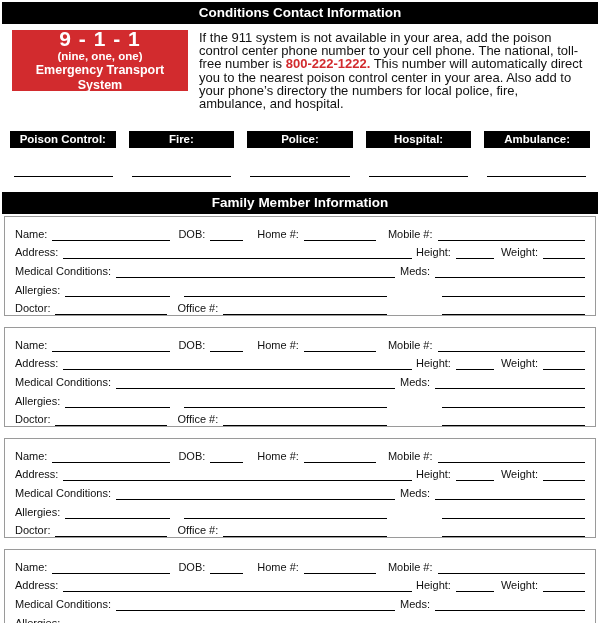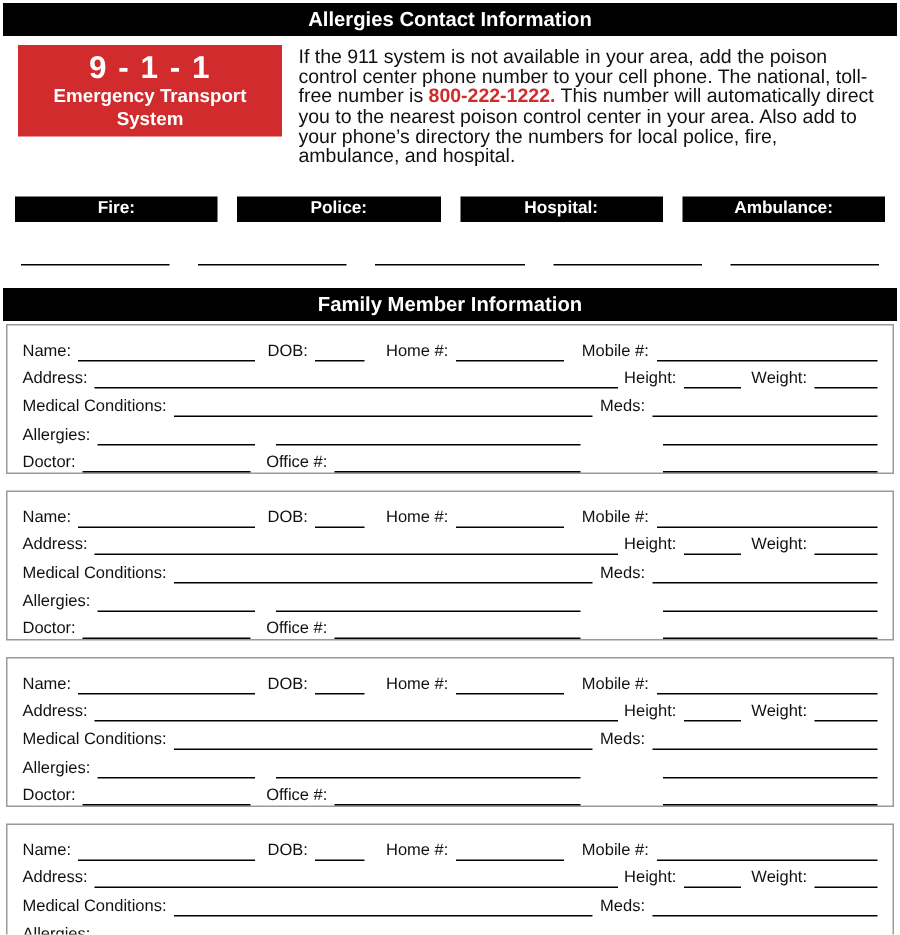--- a/index.html
+++ b/index.html
@@ -39,31 +39,33 @@
     margin-bottom:11px; background:#fff;
   }
   .frow { display:flex; align-items:flex-end; height:18.6px; font-size:11px; }
   .lbl { white-space:nowrap; padding-right:5px; line-height:14px; }
   .line { border-bottom:1.5px solid var(--line); height:13px; display:inline-block; }
   .sp { display:inline-block; height:1px; }
 </style>
 </head>
 <body>
 
-<div class="bar" id="top-bar">Allergies Contact Information</div>
+<div class="bar" id="top-bar">Conditions Contact Information</div>
 
 <div class="top-row">
   <div class="red-box">
     <div class="nine11">9 - 1 - 1</div>
+    <div class="phonetic">(nine, one, one)</div>
     <div class="system">Emergency Transport System</div>
   </div>
   <p class="instructions"><span>If the 911 system is not available in your area, add the poison control center phone number to your cell phone. The national, toll-free number is </span><span class="phone">800-222-1222.</span><span> This number will automatically direct you to the nearest poison control center in your area. Also add to your phone’s directory the numbers for local police, fire, ambulance, and hospital.</span></p>
 </div>
 
 <div class="contact-row" id="contact-boxes">
+    <div class="contact-box">Poison Control:</div>
     <div class="contact-box">Fire:</div>
     <div class="contact-box">Police:</div>
     <div class="contact-box">Hospital:</div>
     <div class="contact-box">Ambulance:</div>
   </div>
 <div class="contact-lines" id="contact-lines">
     <span class="contact-line"></span>
     <span class="contact-line"></span>
     <span class="contact-line"></span>
     <span class="contact-line"></span>

